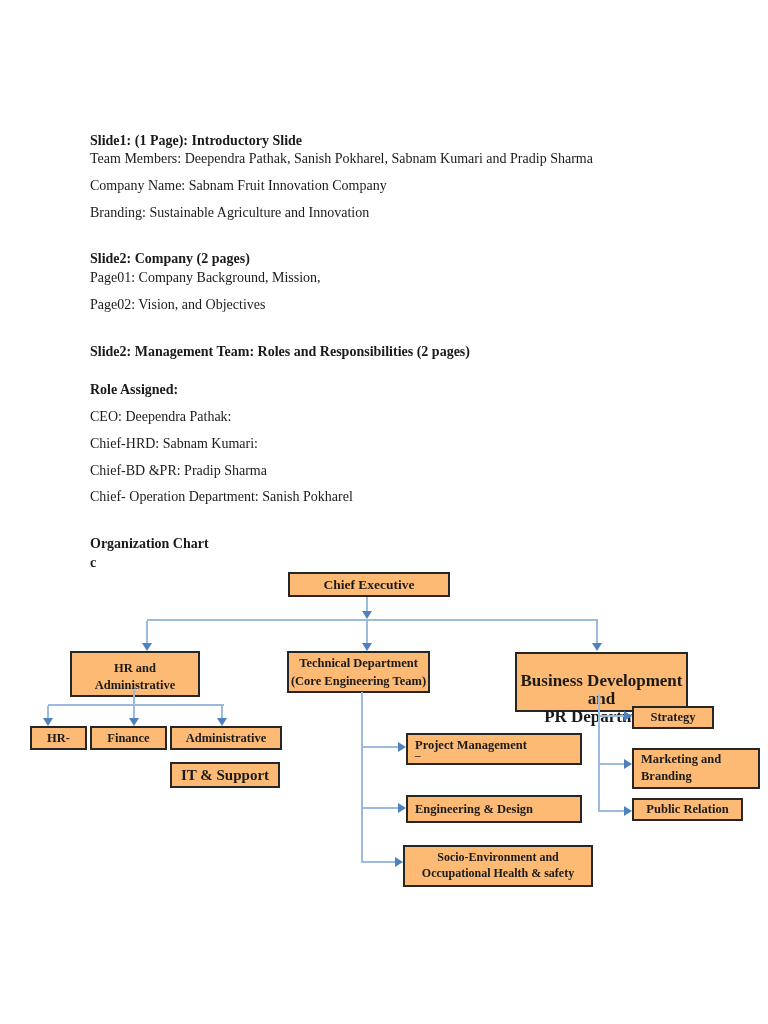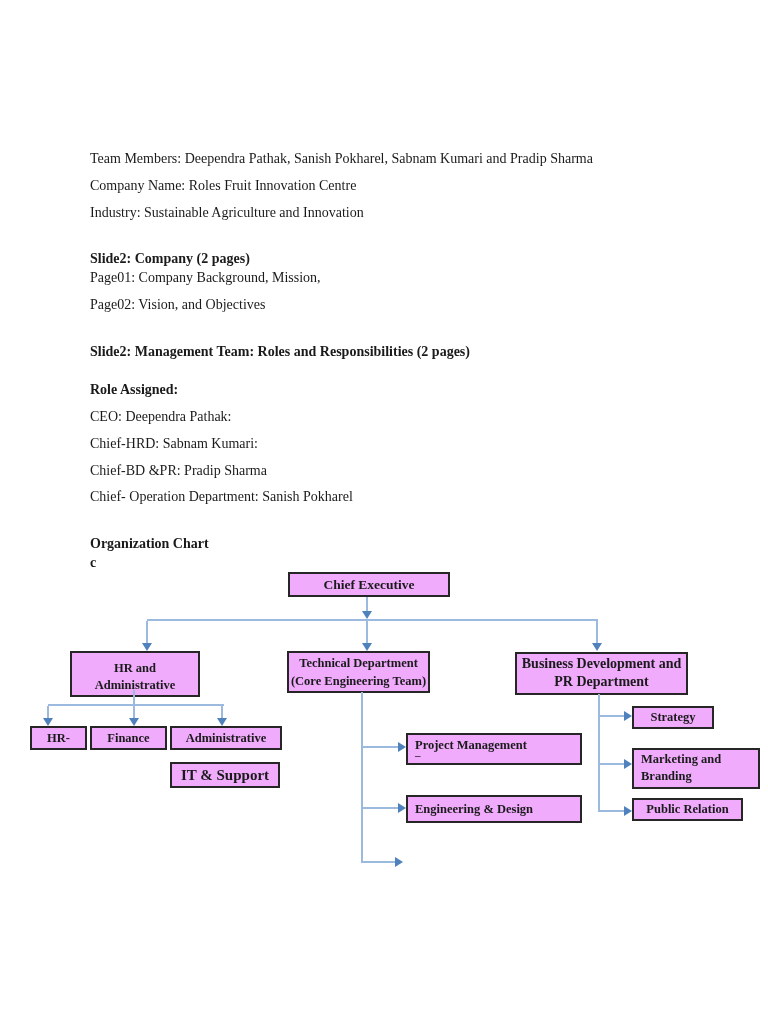--- a/index.html
+++ b/index.html
@@ -20,21 +20,21 @@
   .p{
     position:absolute;left:90px;
     font-size:14px;line-height:18px;
     white-space:nowrap;
   }
   .bold{font-weight:bold;}
   
   .obox{
     position:absolute;
     border:2px solid var(--border);
-    background:#f0abfc;
+    background:#fdba74;
     font-weight:bold;
     text-align:center;
     box-sizing:content-box;
   }
   .obox .ln{display:block;}
   .vline{position:absolute;width:2px;background:var(--line);}
   .hline{position:absolute;height:2px;background:var(--line);}
   .arrd{position:absolute;width:0;height:0;
     border-left:5px solid transparent;border-right:5px solid transparent;
     border-top:8px solid var(--arrow);}
@@ -43,23 +43,24 @@
     border-left:8px solid var(--arrow);}
   .leftal{text-align:left;}
   .dash{display:block;font-size:11px;line-height:5px;font-weight:bold;}
 </style>
 </head>
 <body>
 
 <div class="page">
 
 
+  <div class="p bold" style="top:132px;">Slide1: (1 Page): Introductory Slide</div>
   <div class="p" style="top:150px;">Team Members: Deependra Pathak, Sanish Pokharel, Sabnam Kumari and Pradip Sharma</div>
-  <div class="p" style="top:177px;">Company Name: Roles Fruit Innovation Centre</div>
-  <div class="p" style="top:204px;">Industry: Sustainable Agriculture and Innovation</div>
+  <div class="p" style="top:177px;">Company Name: Sabnam Fruit Innovation Company</div>
+  <div class="p" style="top:204px;">Branding: Sustainable Agriculture and Innovation</div>
 
   <div class="p bold" style="top:250px;">Slide2: Company (2 pages)</div>
   <div class="p" style="top:269px;">Page01: Company Background, Mission,</div>
   <div class="p" style="top:296px;">Page02: Vision, and Objectives</div>
 
   <div class="p bold" style="top:343px;">Slide2: Management Team: Roles and Responsibilities (2 pages)</div>
 
   <div class="p bold" style="top:381px;">Role Assigned:</div>
   <div class="p" style="top:408px;">CEO: Deependra Pathak:</div>
   <div class="p" style="top:435px;">Chief-HRD: Sabnam Kumari:</div>
@@ -85,21 +86,21 @@
   <div class="arrd" style="left:592px;top:643px;"></div>
 
   <div class="obox" style="left:70px;top:651px;width:126px;height:35px;font-size:12.5px;line-height:17px;padding-top:7px;">
     <span class="ln">HR and</span>
     <span class="ln">Administrative</span>
   </div>
   <div class="obox" style="left:287px;top:651px;width:139px;height:37px;font-size:12.5px;line-height:18px;padding-top:1px;">
     <span class="ln">Technical Department</span>
     <span class="ln">(Core Engineering Team)</span>
   </div>
-  <div class="obox" style="left:515px;top:652px;width:169px;height:38px;font-size:14px;line-height:18px;padding-top:1px;">
+  <div class="obox" style="left:515px;top:652px;width:169px;height:38px;font-size:17px;line-height:18px;padding-top:18px;">
     <span class="ln">Business Development and</span>
     <span class="ln">PR Department</span>
   </div>
 
   <div class="vline" style="left:133px;top:690px;height:14px;"></div>
   <div class="hline" style="left:48px;top:704px;width:176px;"></div>
   <div class="vline" style="left:47px;top:706px;height:12px;"></div>
   <div class="arrd" style="left:43px;top:718px;"></div>
   <div class="vline" style="left:133px;top:706px;height:12px;"></div>
   <div class="arrd" style="left:129px;top:718px;"></div>
@@ -127,20 +128,24 @@
   <div class="hline" style="left:362px;top:861px;width:33px;"></div>
   <div class="arrr" style="left:395px;top:857px;"></div>
 
   <div class="obox leftal" style="left:406px;top:733px;width:165px;height:26px;font-size:12.5px;line-height:16px;padding:2px 0 0 7px;">
     <span class="ln">Project Management</span>
     <span class="dash">–</span>
   </div>
   <div class="obox leftal" style="left:406px;top:795px;width:165px;height:24px;font-size:12.5px;line-height:24px;padding-left:7px;">
     <span>Engineering &amp; Design</span>
   </div>
+  <div class="obox" style="left:403px;top:845px;width:186px;height:36px;font-size:12px;line-height:16px;padding-top:2px;">
+    <span class="ln">Socio-Environment and</span>
+    <span class="ln">Occupational Health &amp; safety</span>
+  </div>
 
   <div class="vline" style="left:598px;top:694px;height:118px;"></div>
   <div class="hline" style="left:599px;top:715px;width:25px;"></div>
   <div class="arrr" style="left:624px;top:711px;"></div>
   <div class="hline" style="left:599px;top:763px;width:25px;"></div>
   <div class="arrr" style="left:624px;top:759px;"></div>
   <div class="hline" style="left:599px;top:810px;width:25px;"></div>
   <div class="arrr" style="left:624px;top:806px;"></div>
 
   <div class="obox" style="left:632px;top:706px;width:78px;height:19px;font-size:12.5px;line-height:19px;">

